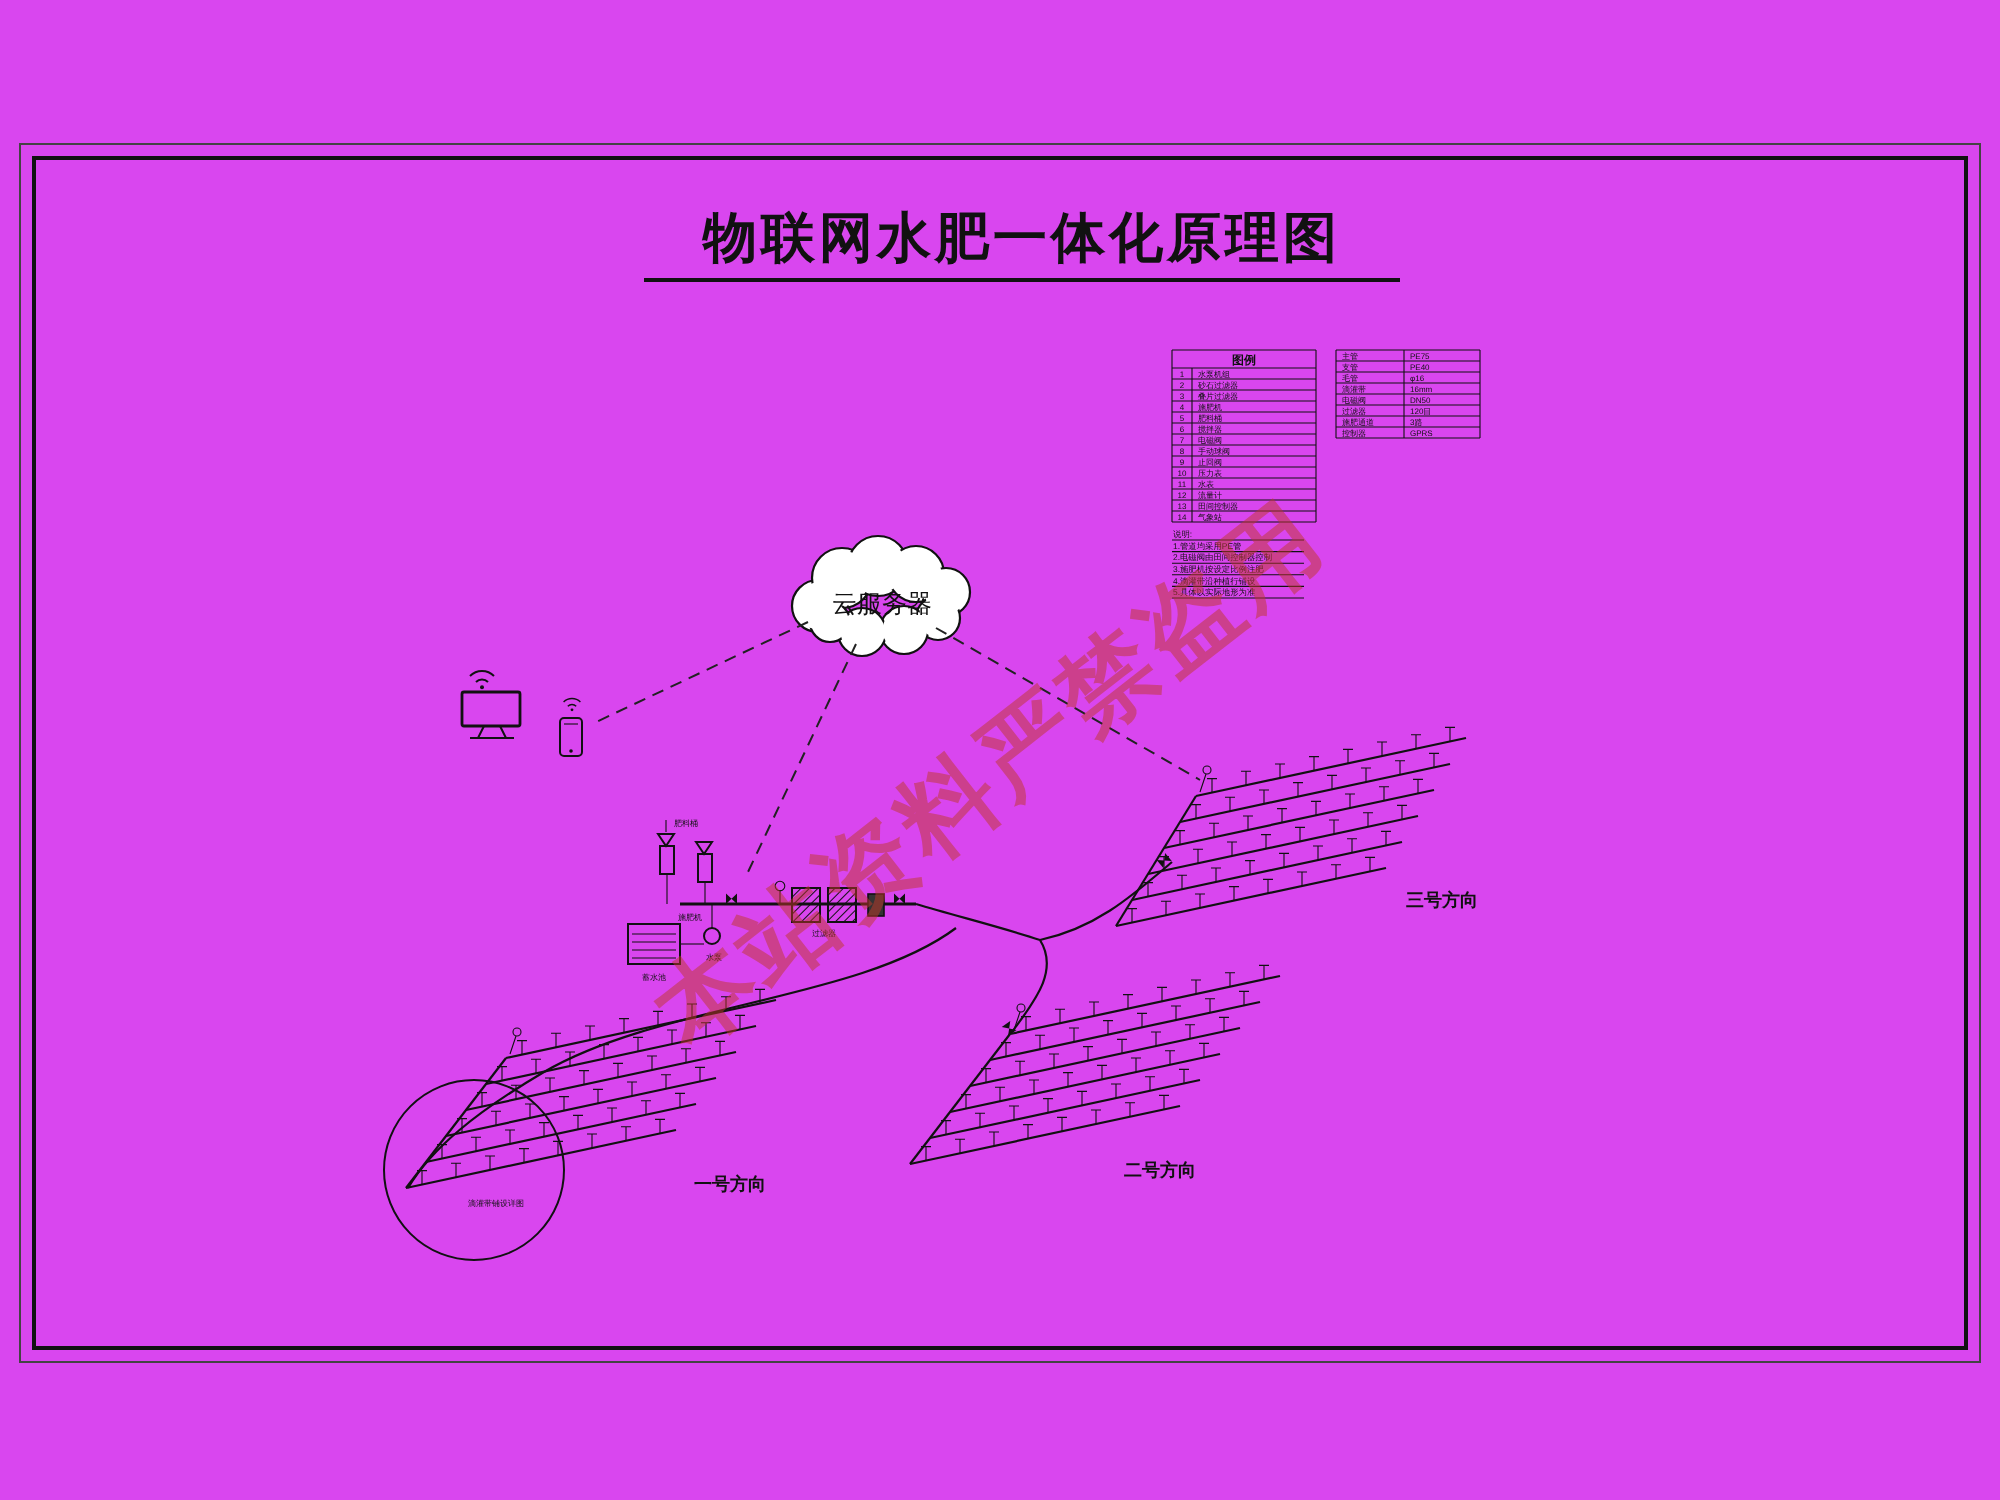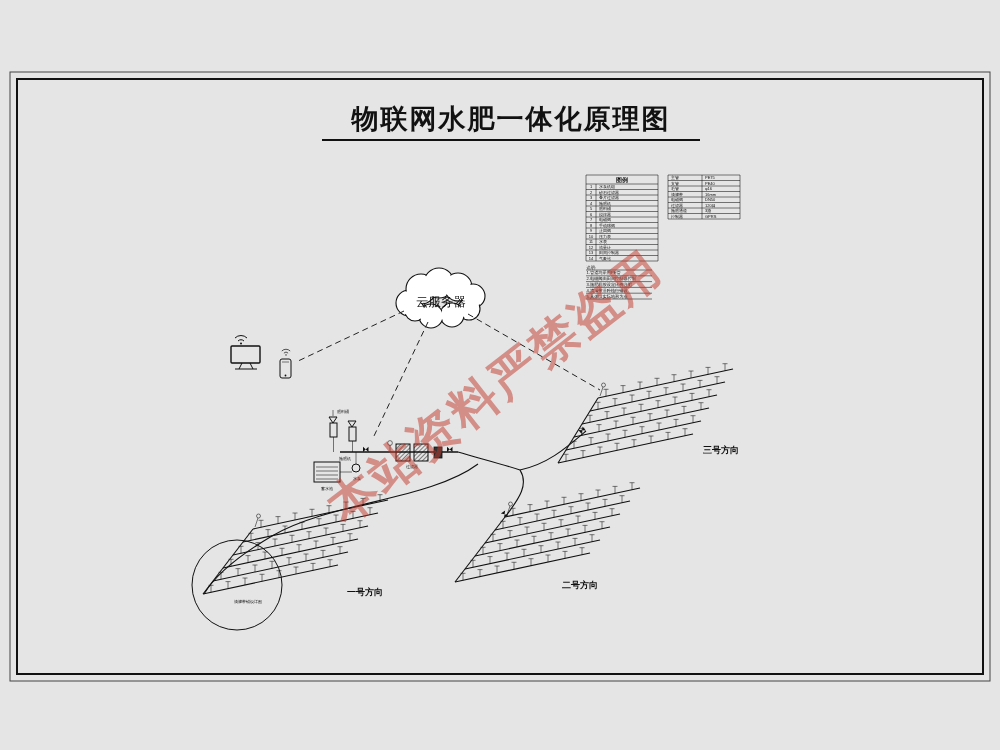--- a/index.html
+++ b/index.html
@@ -1,16 +1,16 @@
 <!DOCTYPE html>
 <html><head>
 <meta charset="utf-8">
 <style>
   html,body{margin:0;padding:0;background:#fff;}
-  .canvas{position:relative;width:1000px;height:750px;background:#e5e5e5;overflow:hidden;
+  .canvas{position:relative;width:1000px;height:750px;background:#d946ef;overflow:hidden;
           font-family:"Liberation Sans","DejaVu Sans",sans-serif;}
   svg{position:absolute;left:0;top:0;}
   text{fill:#111;}
   .t-title{font-family:"Liberation Serif","DejaVu Serif",serif;font-size:27px;font-weight:600;letter-spacing:2px;}
   .t-cloud{font-size:12.5px;}
   .t-field{font-size:9px;font-weight:bold;}
   .t-legend-hd{font-size:6px;font-weight:bold;}
   .t-tiny{font-size:4px;}
   .t-note{font-size:4.2px;}
   .t-wm{font-size:48px;font-weight:bold;fill:#c0392b;opacity:.5;letter-spacing:3px;

